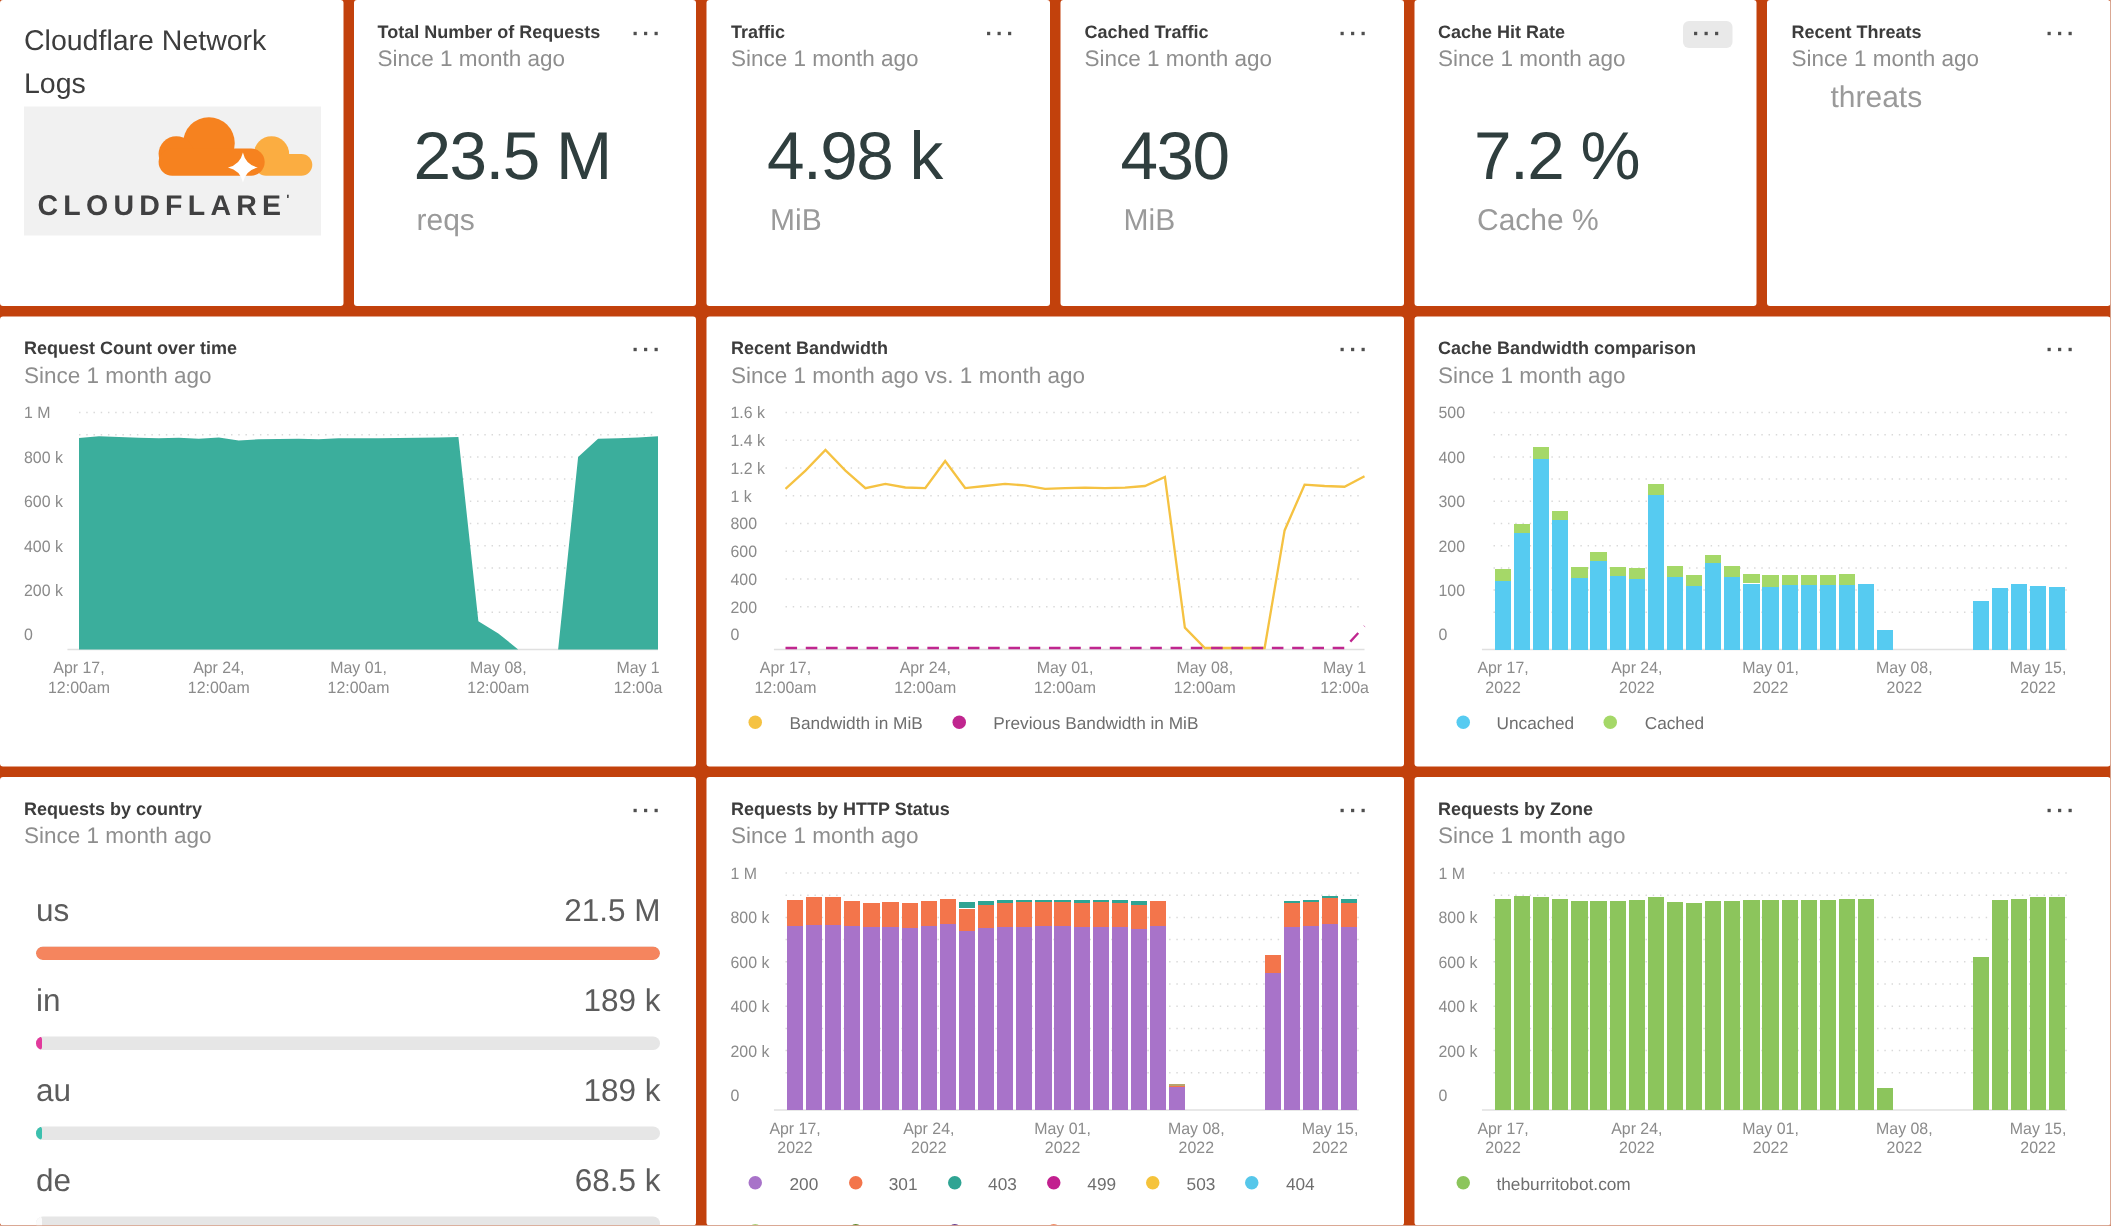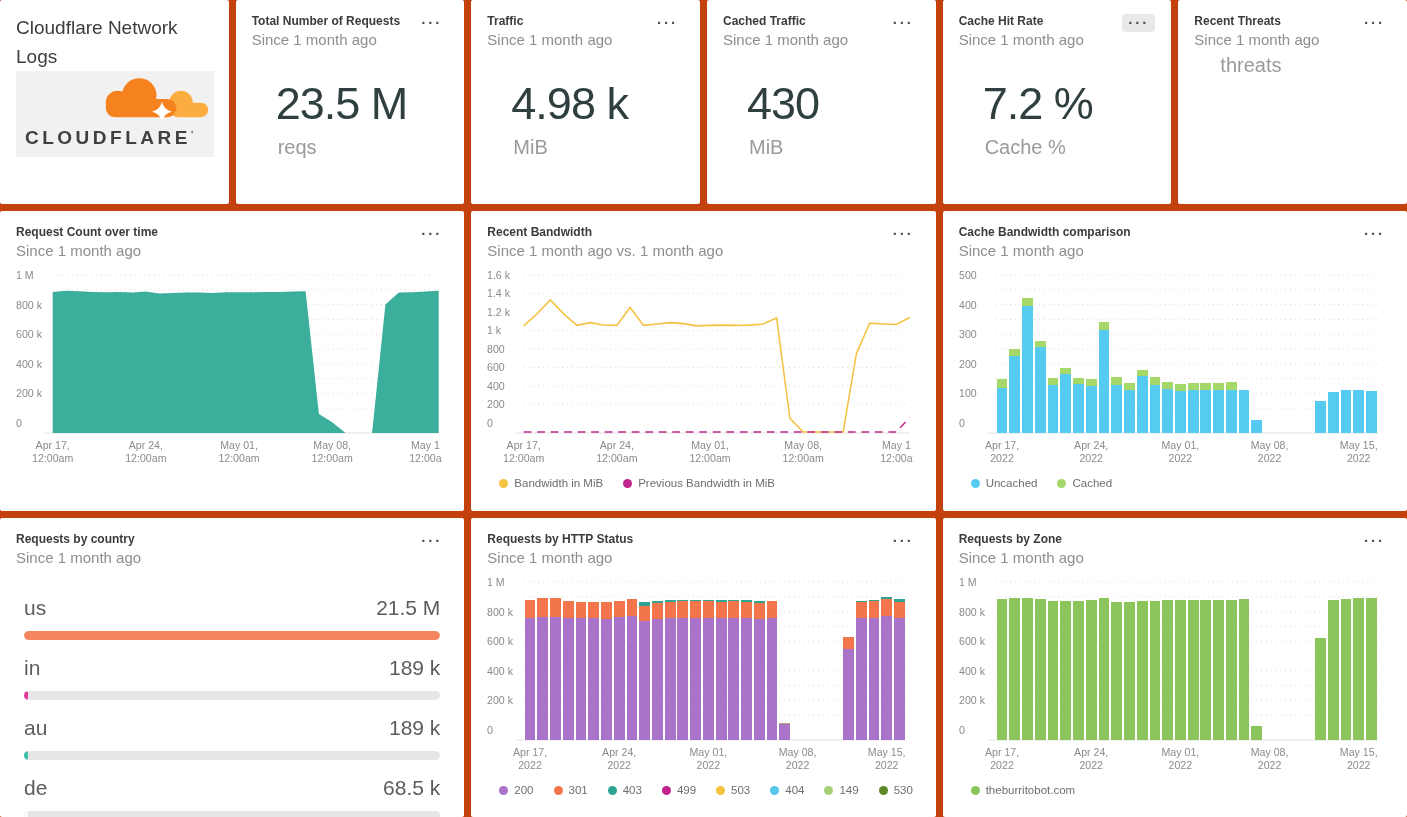--- a/index.html
+++ b/index.html
@@ -25,21 +25,21 @@
   .logo-text{ position:absolute; left:9px; bottom:8px; font-size:19px; font-weight:700;
               letter-spacing:3.5px; color:#404041; white-space:nowrap; }
   .logo-text sup{ font-size:9px; }
   
   .stat-value{ margin:30px 0 0 24px; font-size:45px; color:#2f3e3e; letter-spacing:-1px; }
   .stat-unit{ margin:6px 0 0 26px; font-size:20px; color:#9a9a9a; }
   
   svg.chart{ width:100%; height:200px; margin-top:6px; display:block; overflow:hidden; }
   svg.chart text{ font-family:"Liberation Sans", sans-serif; }
   .legend{ display:flex; gap:20px; margin-top:12px; padding-left:12px; flex-wrap:wrap; }
-  .legend .l-item{ display:flex; align-items:center; gap:6px; font-size:11.5px; color:#6e6e6e; cursor:pointer; }
+  .legend .l-item{ display:flex; gap:18px; font-size:11.5px; color:#6e6e6e; cursor:pointer; }
   .legend .dot{ width:9px; height:9px; border-radius:50%; display:inline-block; }
   
   .c-rows{ margin-top:14px; }
   .c-row{ padding:10px 8px 0 8px; }
   .c-head{ display:flex; justify-content:space-between; font-size:21px; color:#5c5c5c; margin-bottom:11px; margin-top:6px; }
   .c-track{ height:9px; background:#e6e6e6; border-radius:5px; overflow:hidden; }
   .c-fill{ height:100%; border-radius:5px; min-width:4px; }
 </style>
 </head>
 <body>

